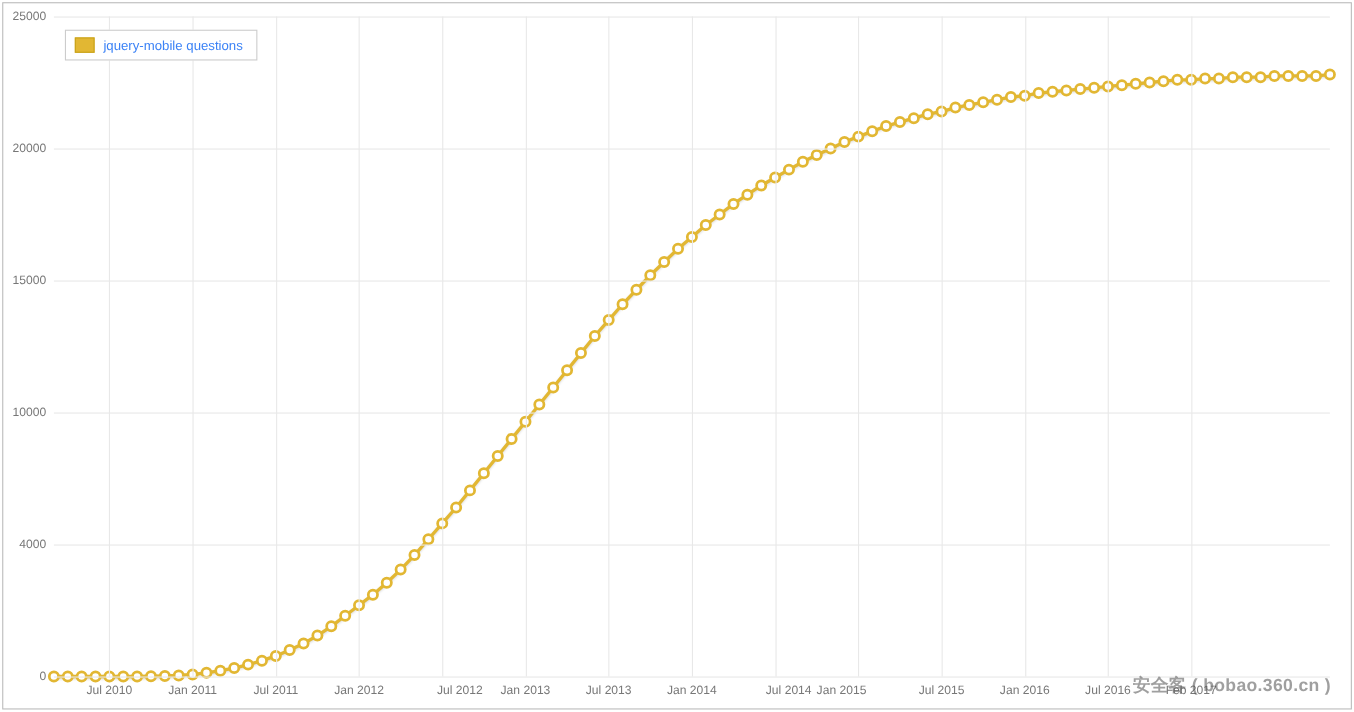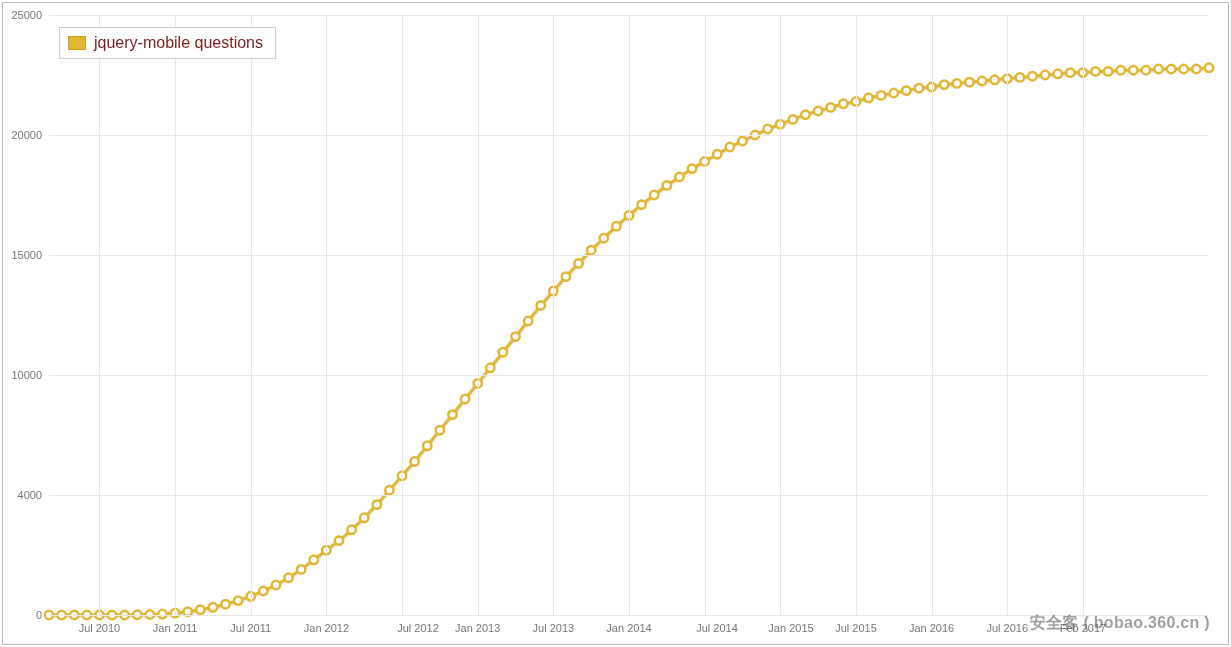--- a/index.html
+++ b/index.html
@@ -80,22 +80,22 @@
   .legend {
     position: absolute;
     left: 56px;
     top: 24px;
     border: 1px solid #ccc;
     background: #fff;
     padding: 6px 12px 6px 8px;
     display: flex;
     align-items: center;
     gap: 8px;
-    font-size: 16px;
-    color: #7f1d1d;
+    font-size: 12px;
+    color: #3b82f6;
   }
   .legend-swatch {
     width: 18px;
     height: 14px;
     background: #e2b733;
     border: 1px solid #c9a21a;
   }
   .watermark {
     position: absolute;
     right: 18px;
@@ -220,21 +220,21 @@
   <div id="x-ticks">
       <div class="x-tick-label" style="left: 96.4348px;">Jul 2010</div>
       <div class="x-tick-label" style="left: 172.087px;">Jan 2011</div>
       <div class="x-tick-label" style="left: 247.739px;">Jul 2011</div>
       <div class="x-tick-label" style="left: 323.391px;">Jan 2012</div>
       <div class="x-tick-label" style="left: 399.043px; margin-left: 16px;">Jul 2012</div>
       <div class="x-tick-label" style="left: 474.696px;">Jan 2013</div>
       <div class="x-tick-label" style="left: 550.348px;">Jul 2013</div>
       <div class="x-tick-label" style="left: 626px;">Jan 2014</div>
       <div class="x-tick-label" style="left: 714px;">Jul 2014</div>
-      <div class="x-tick-label" style="left: 788px;">Jan 2015</div>
+      <div class="x-tick-label" style="left: 762px;">Jan 2015</div>
       <div class="x-tick-label" style="left: 852.957px;">Jul 2015</div>
       <div class="x-tick-label" style="left: 928.609px;">Jan 2016</div>
       <div class="x-tick-label" style="left: 1004.26px;">Jul 2016</div>
       <div class="x-tick-label" style="left: 1079.91px;">Feb 2017</div>
     </div>
 
 <div class="grid-line-h" style="top: 612px; left: 46px; width: 1160px;"></div>
     <div class="grid-line-h" style="top: 492px; left: 46px; width: 1160px;"></div>
     <div class="grid-line-h" style="top: 372px; left: 46px; width: 1160px;"></div>
     <div class="grid-line-h" style="top: 252px; left: 46px; width: 1160px;"></div>

